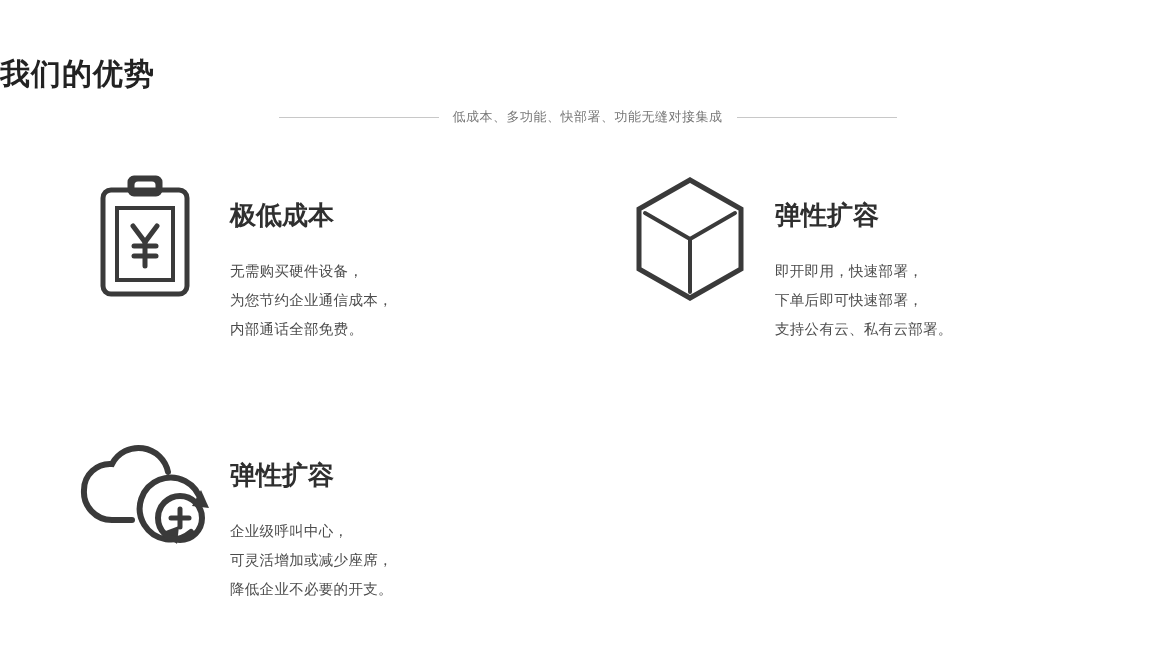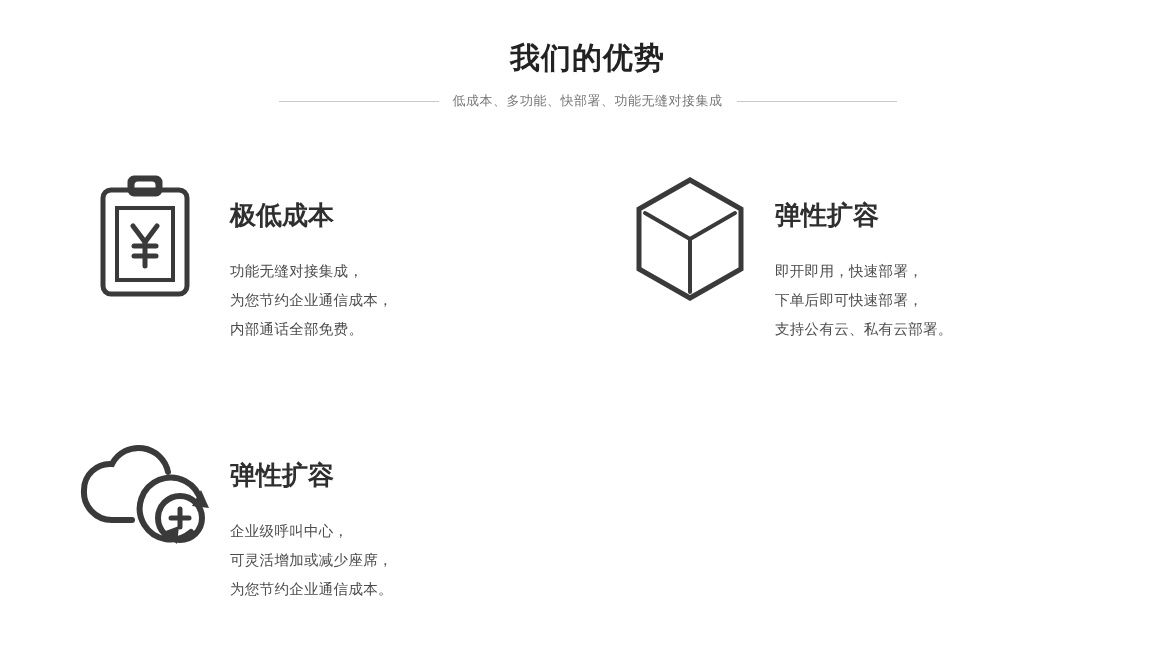--- a/index.html
+++ b/index.html
@@ -16,22 +16,21 @@
   }
 
   .page {
     position: relative;
     width: 1175px;
     height: 656px;
   }
 
   
   .header {
-    padding-top: 40px;
-    text-align: center;
+    padding-top: 56px;
   }
   .header-title {
     font-size: 30px;
     font-weight: bold;
     color: #222222;
     letter-spacing: 1px;
     line-height: 1.2;
   }
   .header-sub-wrap {
     margin-top: 16px;
@@ -120,21 +119,21 @@
           <g stroke="#3a3a3a" stroke-width="5" fill="none" stroke-linecap="round">
             <path d="M43 54 L55 70 L67 54"></path>
             <path d="M44 74 H66"></path>
             <path d="M44 84 H66"></path>
             <path d="M55 70 V94"></path>
           </g>
         </svg>
       </div>
       <div class="txt-box">
         <div class="feat-title">极低成本</div>
-        <div class="feat-line">功能无缝对接集成，</div>
+        <div class="feat-line">无需购买硬件设备，</div>
         <div class="feat-line">为您节约企业通信成本，</div>
         <div class="feat-line">内部通话全部免费。</div>
       </div>
     </div>
 
 
     <div class="cell">
       <div class="icon-box">
         <svg width="120" height="135" viewBox="0 0 120 135">
           <polygon points="60,8 111,37 111,97 60,126 9,97 9,37" fill="none" stroke="#3a3a3a" stroke-width="5"></polygon>
@@ -168,18 +167,18 @@
           <g stroke="#3a3a3a" stroke-width="5" stroke-linecap="round">
             <path d="M107 77 V95"></path>
             <path d="M98 86 H116"></path>
           </g>
         </svg>
       </div>
       <div class="txt-box">
         <div class="feat-title">弹性扩容</div>
         <div class="feat-line">企业级呼叫中心，</div>
         <div class="feat-line">可灵活增加或减少座席，</div>
-        <div class="feat-line">为您节约企业通信成本。</div>
+        <div class="feat-line">降低企业不必要的开支。</div>
       </div>
     </div>
 
   </div>
 </div>
 
 </body></html>

